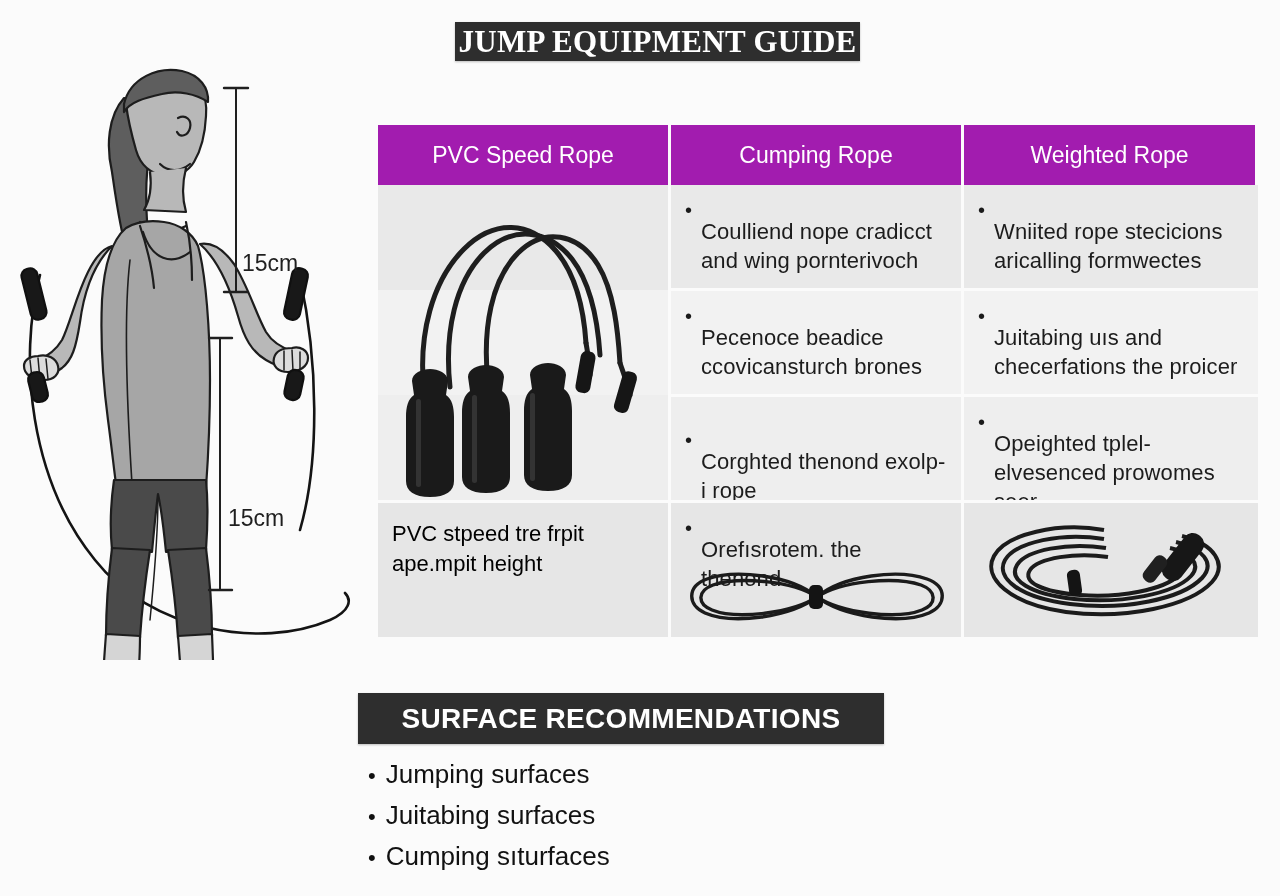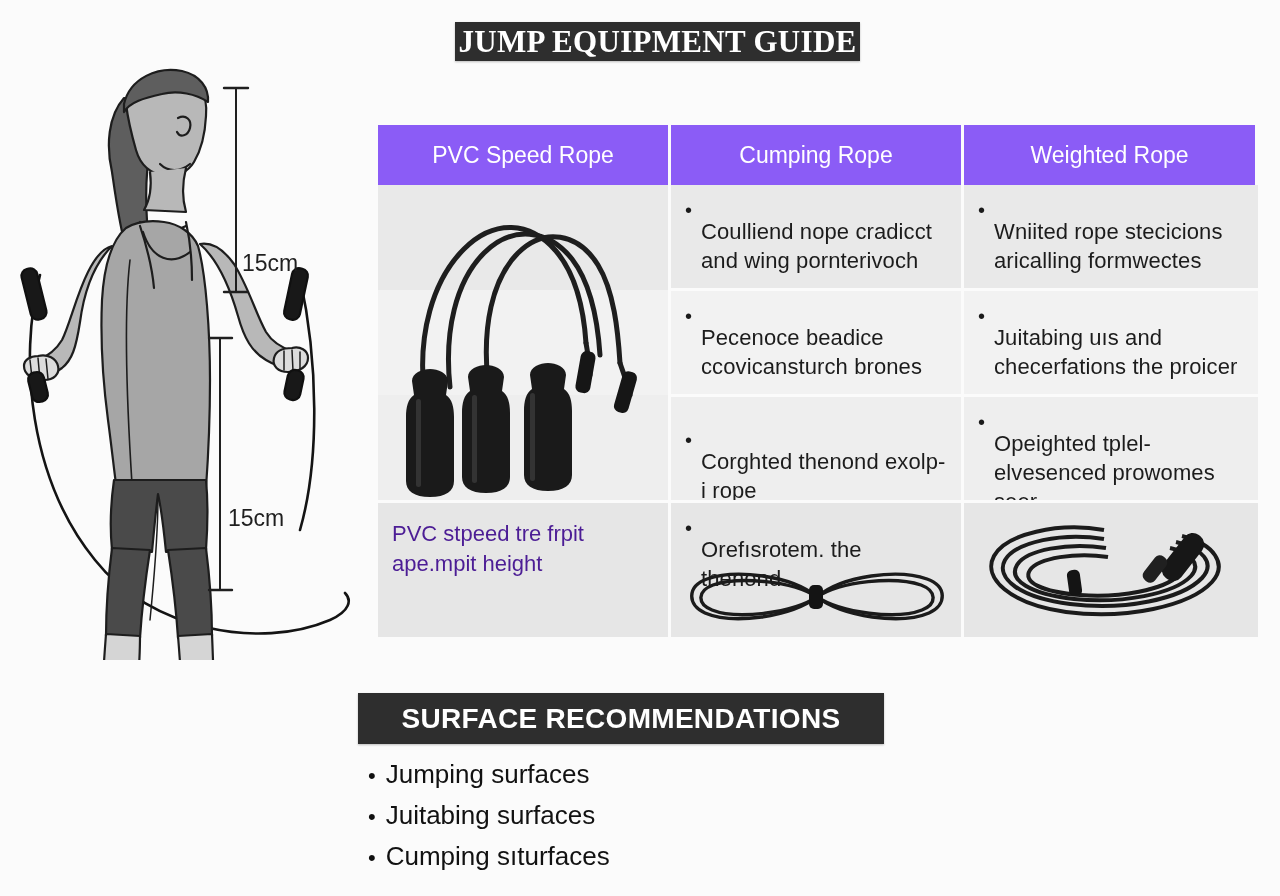--- a/index.html
+++ b/index.html
@@ -27,21 +27,21 @@
   
   #table {
     position: absolute; left: 378px; top: 125px;
     width: 880px; height: 515px;
     display: grid;
     grid-template-columns: 293px 293px 294px;
     grid-template-rows: 60px 106px 106px 106px 137px;
     background: #ffffff;
   }
   .th {
-    background: #8b5cf6; color: #fff;
+    background: #a21caf; color: #fff;
     font-size: 23px; font-weight: normal;
     display: flex; align-items: center; justify-content: center;
     border-right: 3px solid #fbfbfb;
   }
   .th:last-of-type { border-right: none; }
 
   .cell {
     position: relative;
     padding: 12px 14px 8px 14px;
     border-right: 3px solid #fbfbfb;
@@ -55,21 +55,21 @@
   .cell.shade-d { background: #e6e6e6; }
 
   .bullet-row { display: flex; gap: 9px; }
   .bullet-dot { flex: 0 0 auto; font-size: 20px; line-height: 26px; color: #1a1a1a; }
   .bullet-text {
     font-size: 22px; line-height: 29px; color: #1c1c1c;
     letter-spacing: .1px;
     margin-top: 20px;
   }
   .plain-text {
-    font-size: 22px; line-height: 30px; color: #4c1d95;
+    font-size: 22px; line-height: 30px; color: #000000;
     padding-top: 4px;
   }
 
   
   #rope-handles-cell {
     grid-column: 1; grid-row: 2 / span 3;
     background: linear-gradient(#e9e9e9 0 33.3%, #f2f2f2 33.3% 66.6%, #eeeeee 66.6% 100%);
     border-right: 3px solid #fbfbfb;
     border-bottom: 3px solid #fbfbfb;
     position: relative; overflow: hidden;

